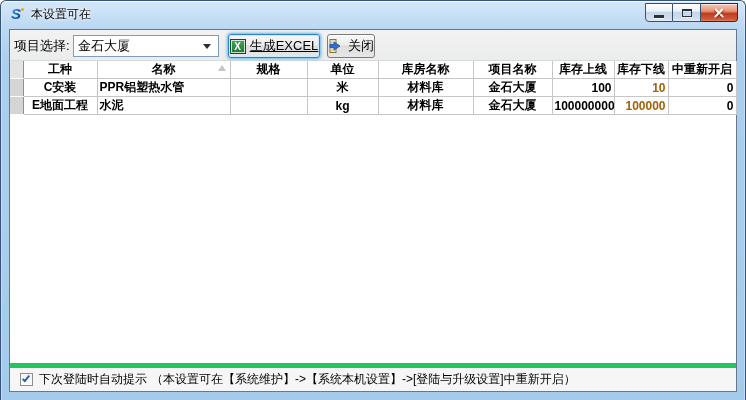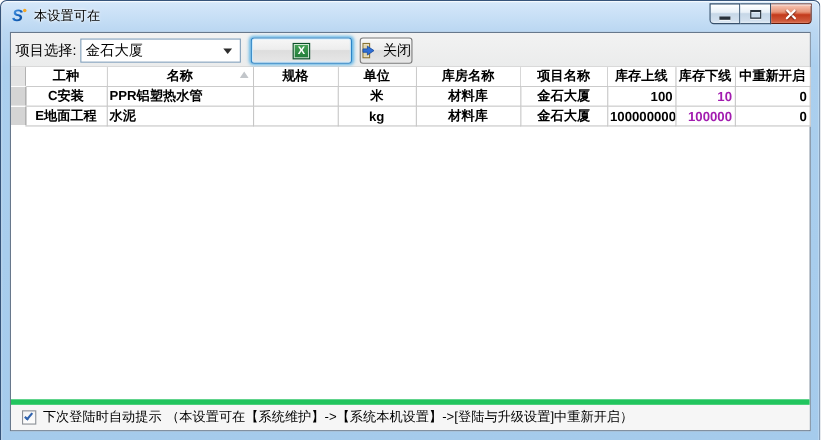--- a/index.html
+++ b/index.html
@@ -107,21 +107,21 @@
   .grid td { height:18px; }
   .grid .ind {
     background:#d4d4d4; border-right:1px solid #909090; border-bottom:1px solid #fdfdfd; padding:0;
   }
   .grid thead .ind { background:#e3e3e3; }
   .sort-arrow {
     position:absolute; right:4px; top:4px; width:0; height:0;
     border-left:4px solid transparent; border-right:4px solid transparent; border-bottom:6px solid #c2c6ca;
   }
   .al-c { text-align:center; } .al-l { text-align:left; } .al-r { text-align:right; padding-right:3px; }
-  .alert { color:#a21caf; }
+  .alert { color:#a16207; }
 
   
   .footer {
     position:absolute; left:0; right:0; bottom:0; height:28px;
     background:#f6f6f6; border-top:5px solid #22c55e;
     display:flex; align-items:center;
   }
   .checkbox {
     width:13px; height:13px; margin-left:10px; position:relative;
     border:1px solid #8b9097; background:linear-gradient(180deg,#f4f4f4,#fdfdfd);
@@ -167,20 +167,21 @@
   <div class="content">
 
     <div class="toolbar">
       <span class="project-label">项目选择:</span>
       <div class="combo">
         <span class="combo-value">金石大厦</span>
         <span class="combo-arrow"></span>
       </div>
       <div class="btn btn-excel">
         <span class="excel-icon">X</span>
+        <span class="label">生成EXCEL</span>
       </div>
       <div class="btn btn-close">
         <svg class="door-icon" viewBox="0 0 16 16">
           <rect x="2" y="1.5" width="6" height="13" fill="#f2ead2" stroke="#8a7434" stroke-width="1"></rect>
           <rect x="3" y="2.5" width="4" height="11" fill="#dfd4ae"></rect>
           <polygon points="4,8 10,4 10,6.5 14,6.5 14,9.5 10,9.5 10,12" fill="#2f6fd6" stroke="#1c4fa0" stroke-width="0.8" transform="translate(16,0) scale(-1,1)"></polygon>
         </svg>
         <span class="label">关闭</span>
       </div>
     </div>

